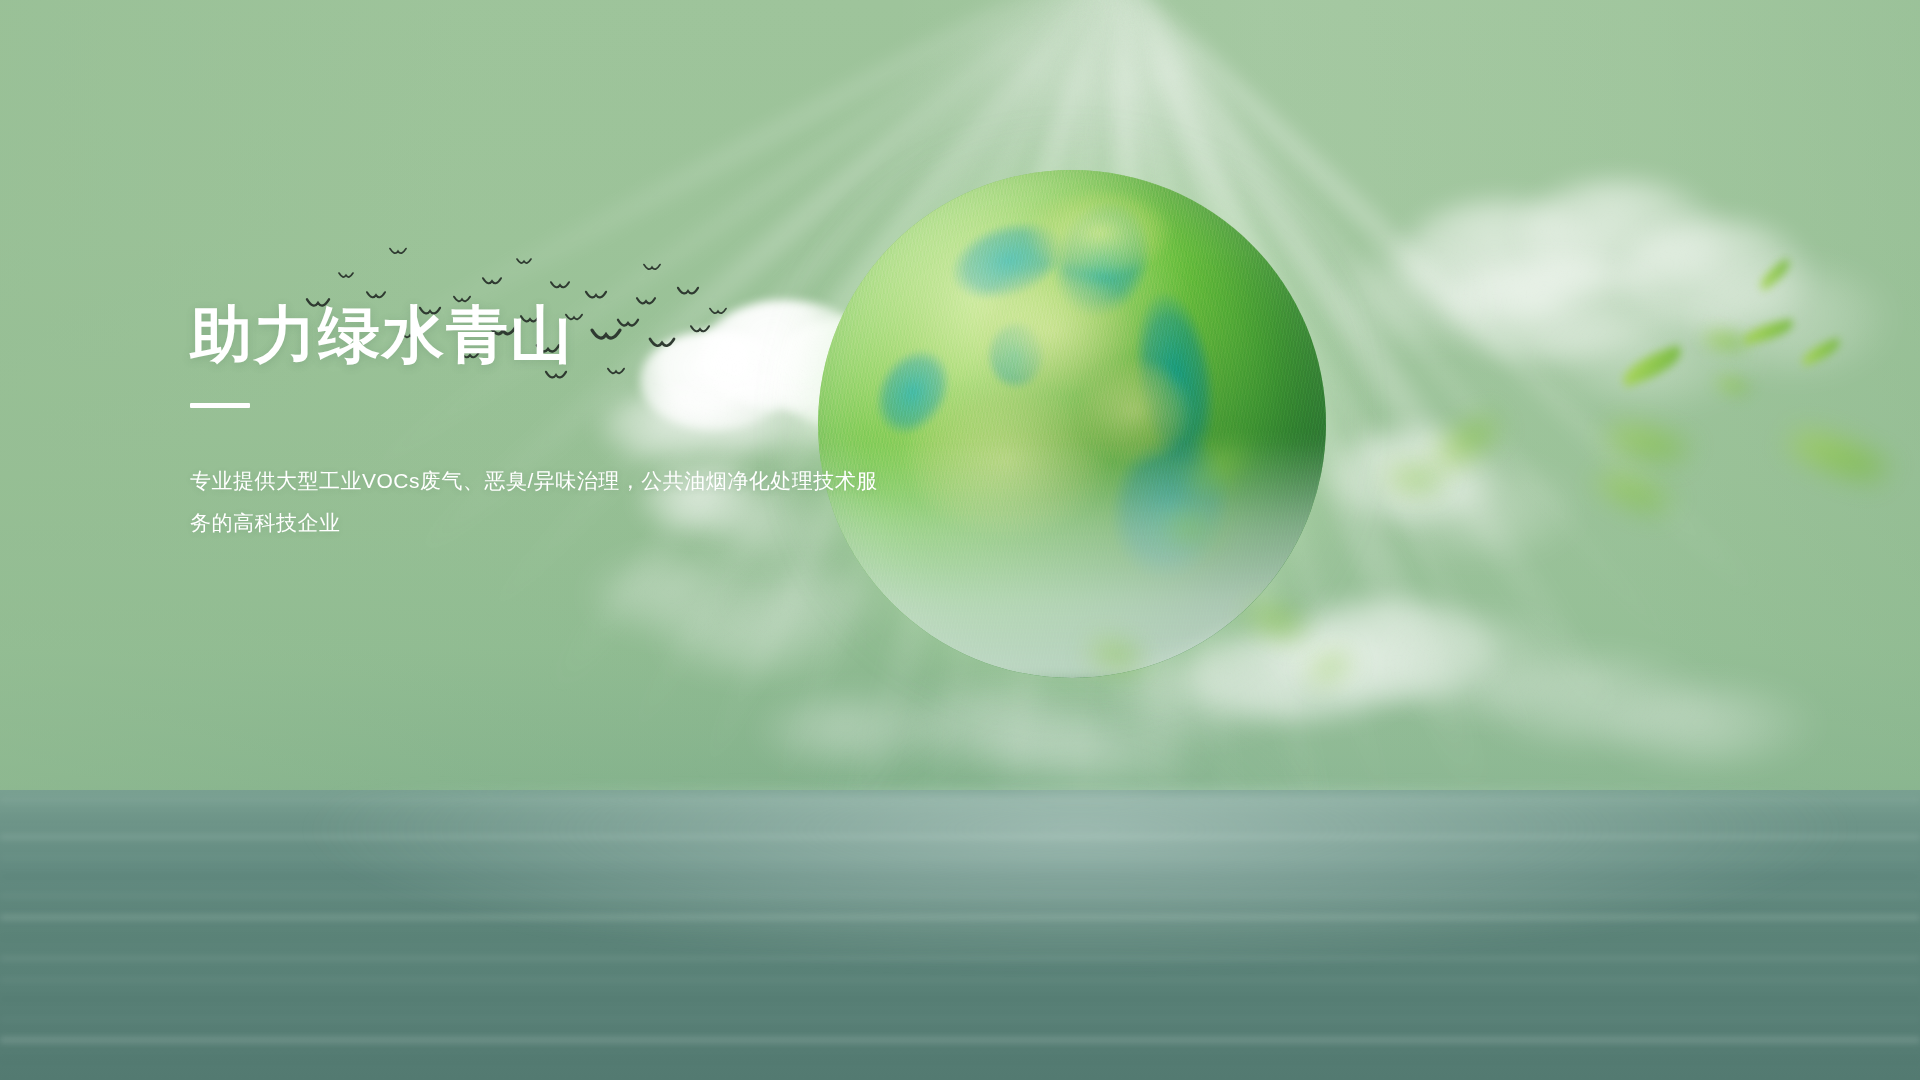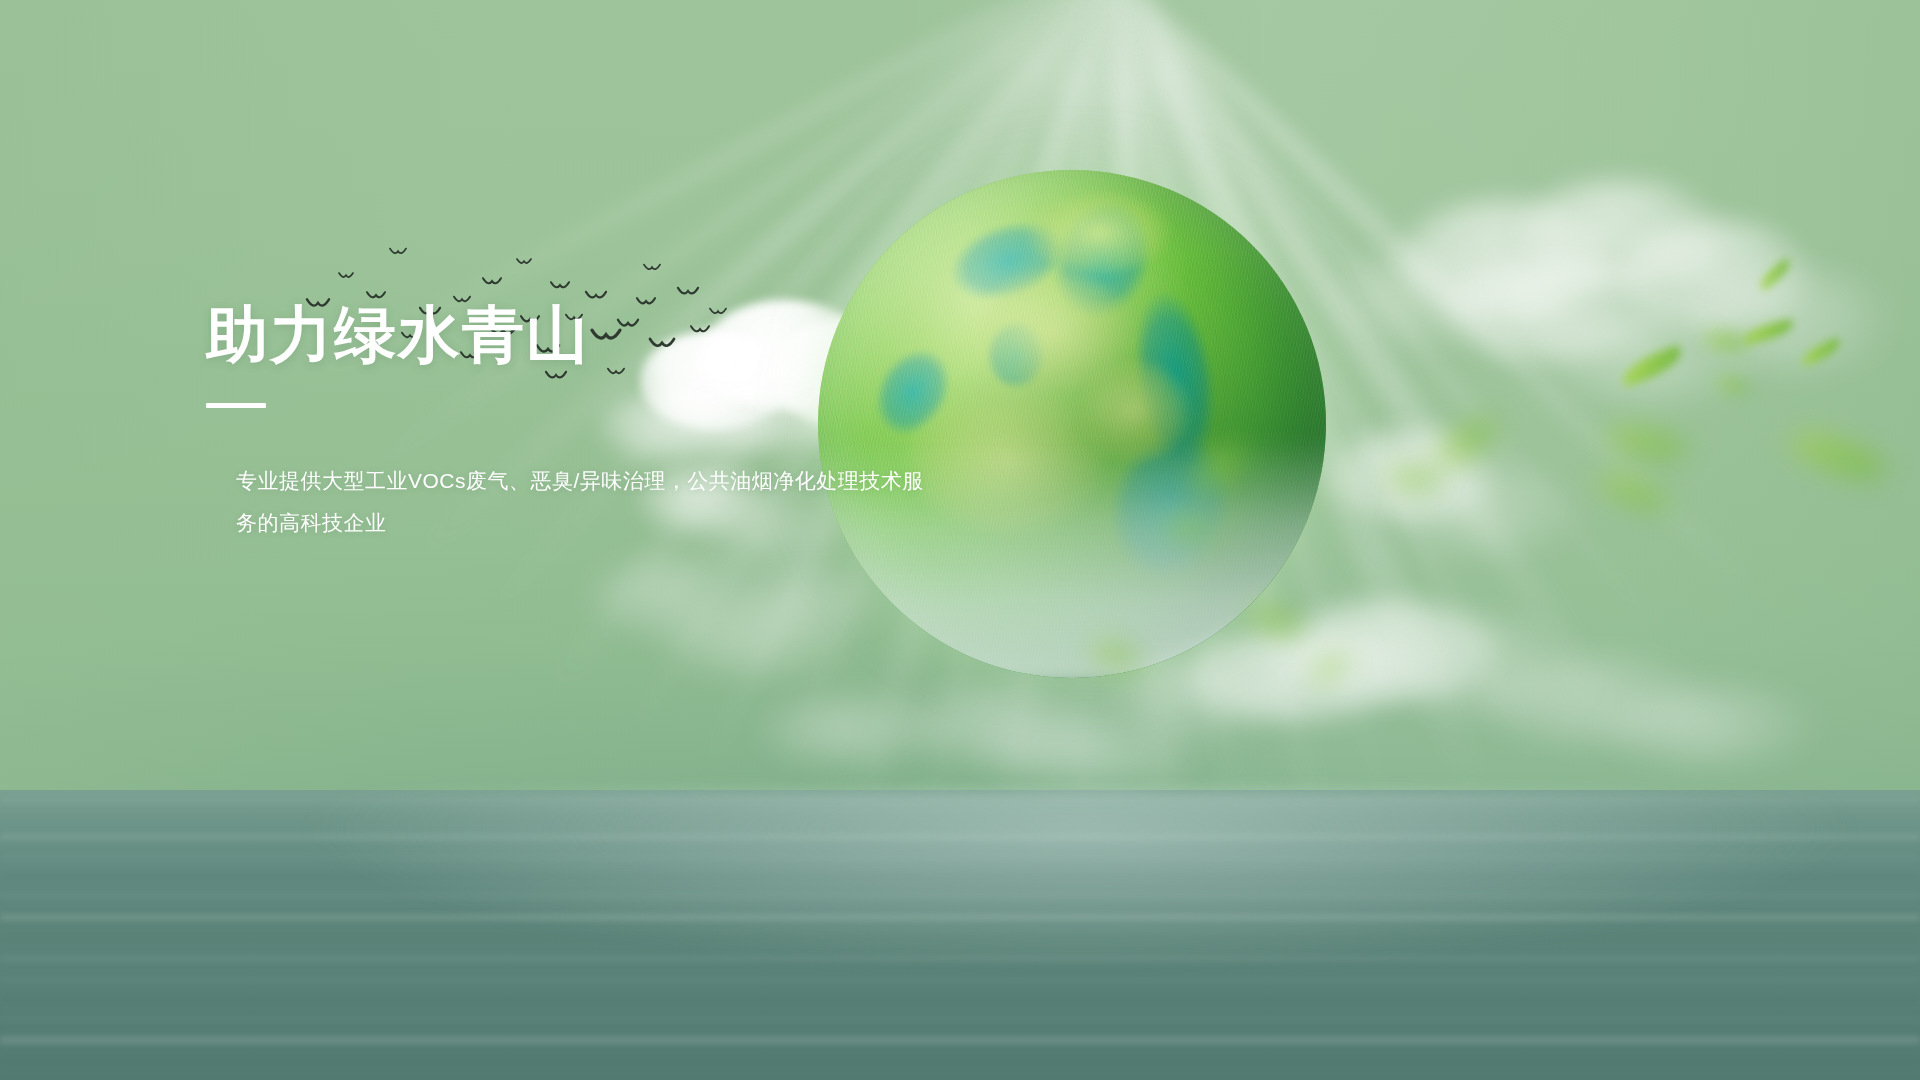--- a/index.html
+++ b/index.html
@@ -239,21 +239,21 @@
     border-radius: 74% 6% 74% 6%;
     background: linear-gradient(135deg, #b8de5c 0%, #8ec93f 45%, #63ae2f 100%);
   }
   .leaf.blur1 { filter: blur(4px); opacity:.85; }
   .leaf.blur2 { filter: blur(9px); opacity:.80; }
   .leaf.blur3 { filter: blur(14px); opacity:.70; }
 
   
   .copy {
     position: absolute;
-    left: 206px;
+    left: 190px;
     top: 300px;
     width: 760px;
     z-index: 40;
   }
   .headline {
     color: #ffffff;
     font-size: 62px;
     font-weight: 700;
     line-height: 1.12;
     letter-spacing: 2px;
@@ -269,21 +269,20 @@
   }
   .subcopy {
     margin-top: 52px;
     color: #ffffff;
     font-size: 21px;
     line-height: 2.0;
     letter-spacing: 0.5px;
     font-weight: 400;
     max-width: 690px;
     text-shadow: 0 1px 6px rgba(60,100,70,0.18);
-    margin-left: 30px;
   }
 </style>
 </head>
 <body>
 
 <div id="stage">
 
   <div class="sky"></div>
   <div class="sky-h"></div>
 

